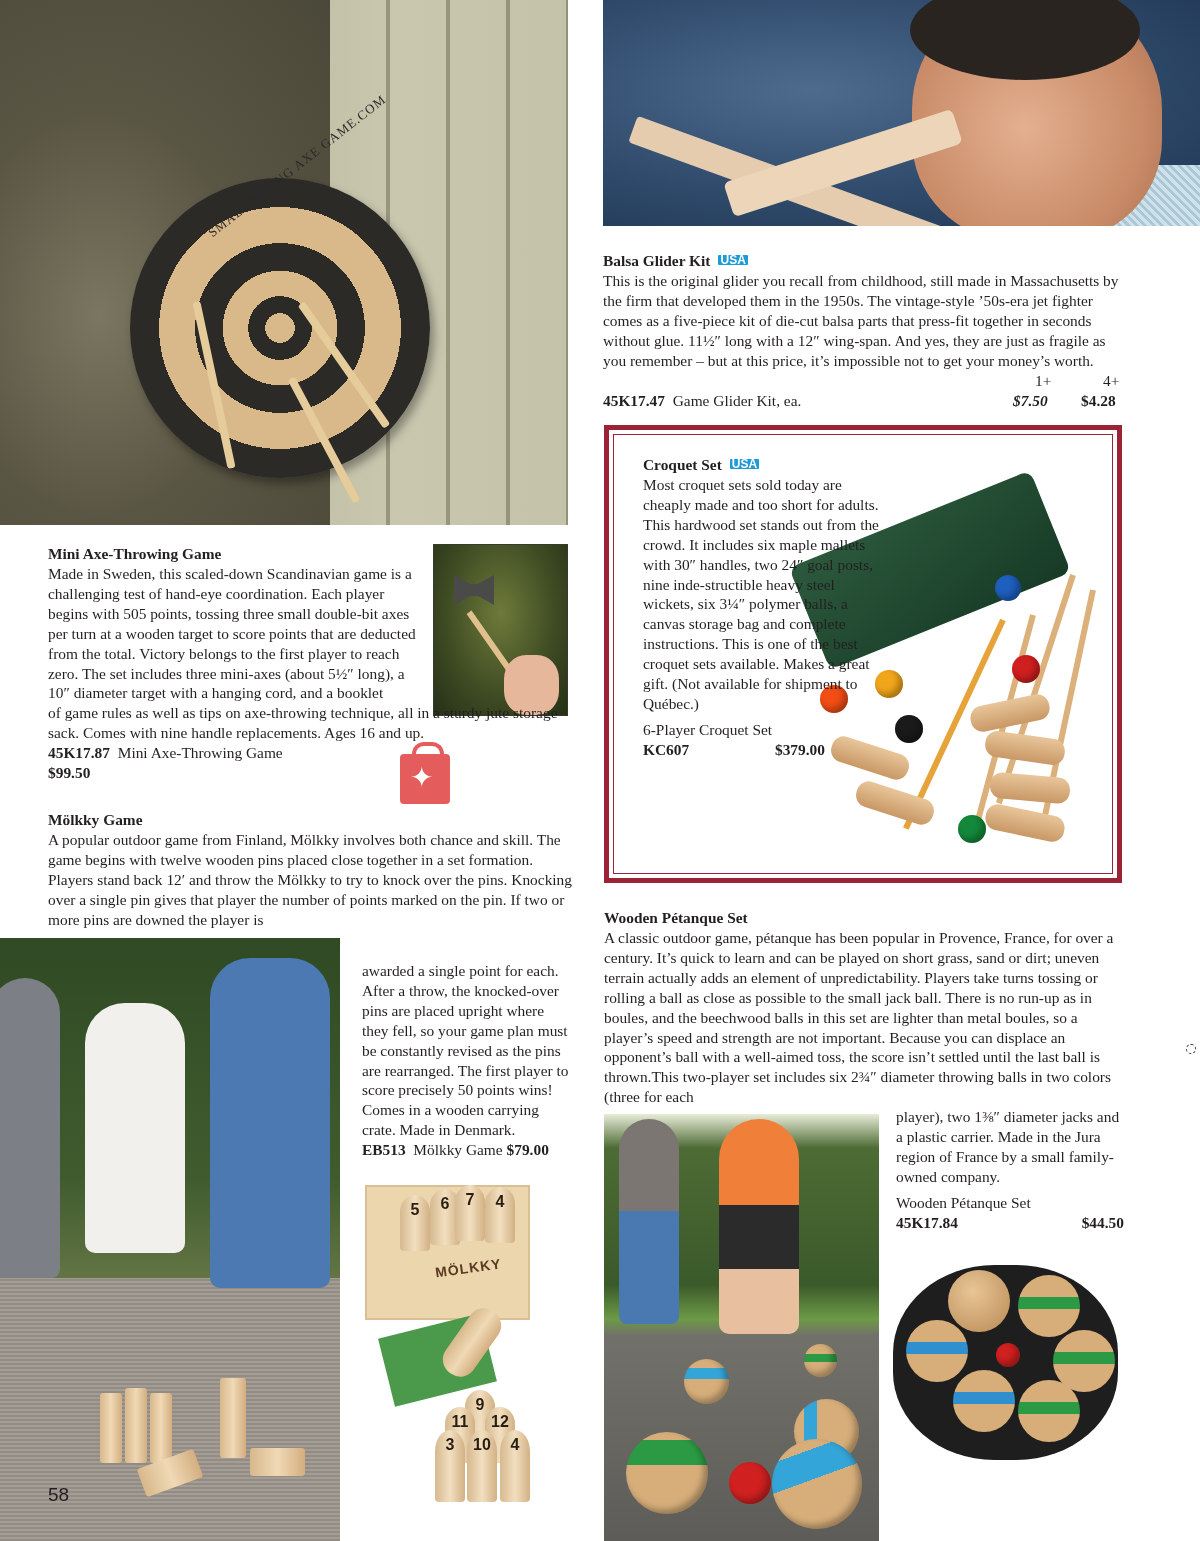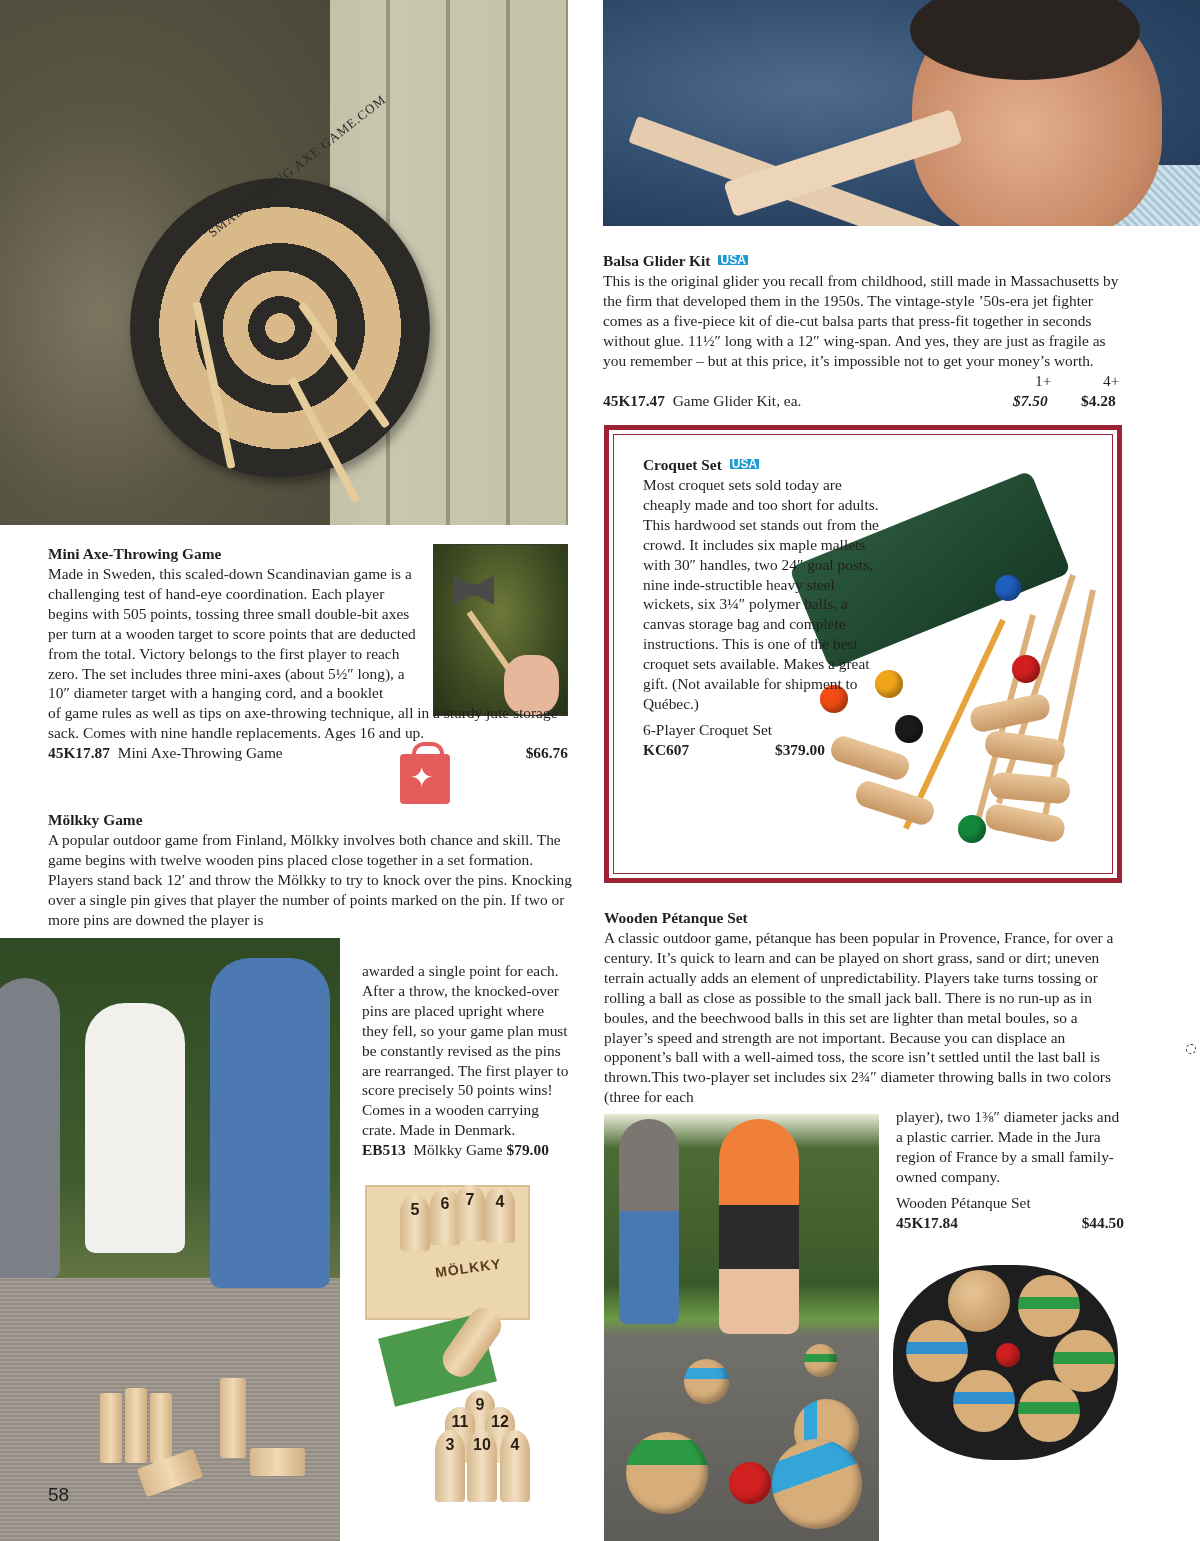--- a/index.html
+++ b/index.html
@@ -124,23 +124,23 @@
   <div class="stick"></div>
   <div class="head"></div>
   <div class="hand"></div>
 </div>
 <div class="abs" style="left:48px;top:544px;width:375px;">
   <div class="title">Mini Axe-Throwing Game</div>
   <div class="t">Made in Sweden, this scaled-down Scandinavian game is a challenging test of hand-eye coordination. Each player begins with 505 points, tossing three small double-bit axes per turn at a wooden target to score points that are deducted from the total. Victory belongs to the first player to reach zero. The set includes three mini-axes (about 5½″ long), a 10″ diameter target with a hanging cord, and a booklet</div>
 </div>
 <div class="abs" style="left:48px;top:703px;width:525px;">
   <div class="t">of game rules as well as tips on axe-throwing technique, all in a sturdy jute storage sack. Comes with nine handle replacements. Ages 16 and up.</div>
-  <div class="t price-row" style="width:520px;">
+  <div class="t price-row" style="width:520px;flex-direction:column;">
     <span><span class="sku">45K17.87</span>&nbsp; <span>Mini Axe-Throwing Game</span></span>
-    <span class="b">$66.76</span>
+    <span class="b">$99.50</span>
   </div>
 </div>
 
 <div class="abs" style="left:48px;top:810px;width:525px;">
   <div class="title">Mölkky Game</div>
   <div class="t">A popular outdoor game from Finland, Mölkky involves both chance and skill. The game begins with twelve wooden pins placed close together in a set formation. Players stand back 12′ and throw the Mölkky to try to knock over the pins. Knocking over a single pin gives that player the number of points marked on the pin. If two or more pins are downed the player is</div>
 </div>
 <div class="abs" style="left:362px;top:929px;width:210px;margin-top:32px;">
   <div class="t">awarded a single point for each. After a throw, the knocked-over pins are placed upright where they fell, so your game plan must be constantly revised as the pins are rearranged. The first player to score precisely 50 points wins! Comes in a wooden carrying crate. Made in Denmark.</div>
   <div class="t">

